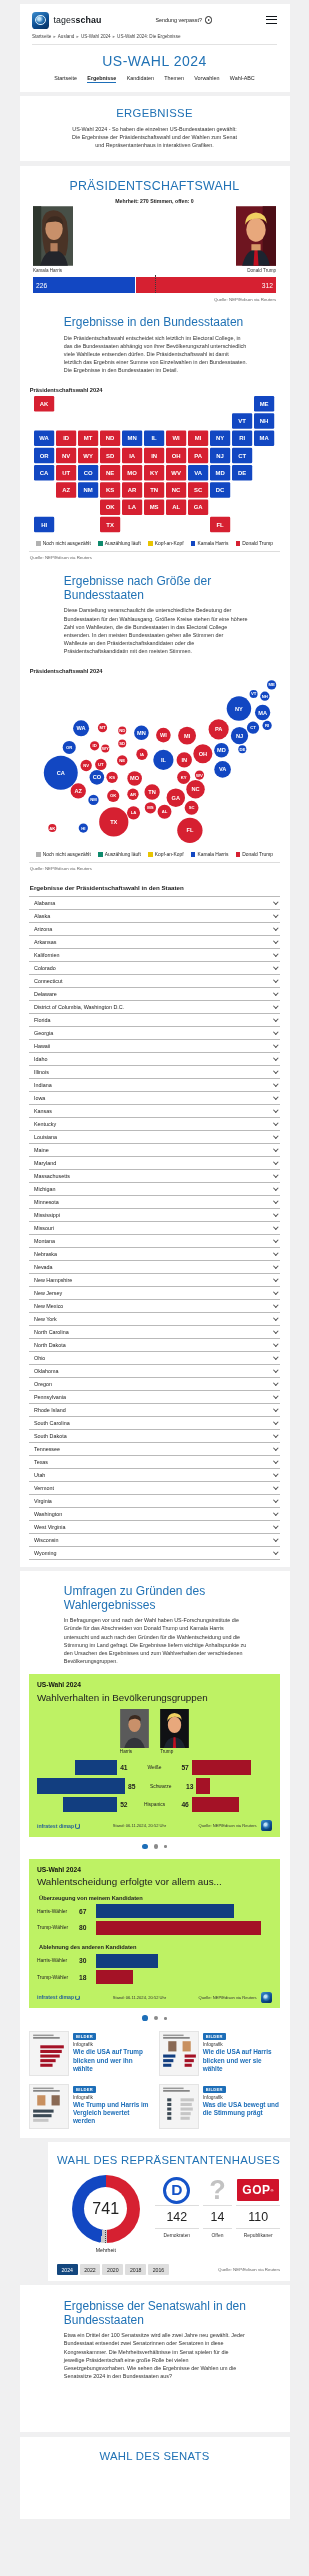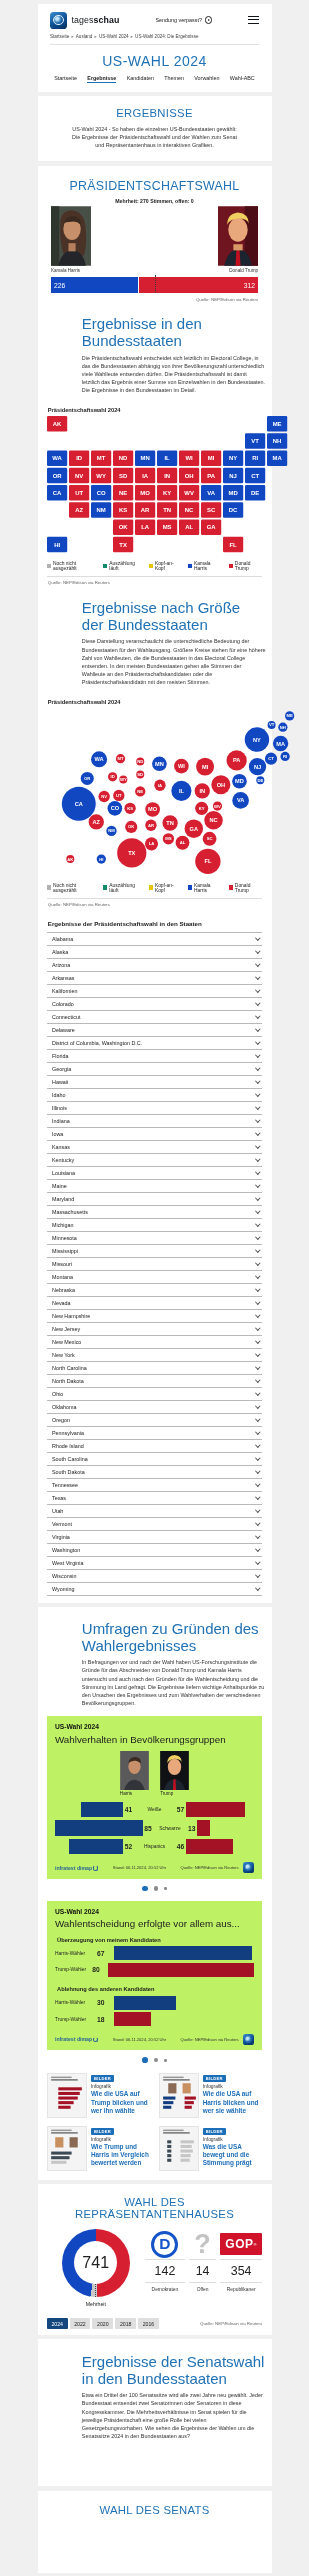--- a/index.html
+++ b/index.html
@@ -1,18 +1,18 @@
 <!DOCTYPE html>
 <html style="font-size:8.2px"><head>
 <meta charset="utf-8">
 <style>
   * { margin:0; padding:0; box-sizing:border-box; }
   html,body { width:309px; }
   body { height:2586px; overflow:hidden; background:#f0f0f1; font-family:"Liberation Sans", sans-serif; color:#1d1d1d; }
-  .wrap { width:234px; margin:0 auto; }
+  .wrap { width:270px; margin:0 auto; }
   .card { background:#fff; margin-bottom:4.6px; }
 
   
   .hdr { padding:5.2px 12.4px 0 12.4px; margin-top:4.1px; }
   .hdr-top { display:flex; align-items:center; height:21.6px; }
   .logo-box { width:17px; height:17px; border-radius:3.6px; background:linear-gradient(145deg,#2f7ec2,#0a3succ 60%,#083a6e); background:linear-gradient(150deg,#3c8ed0,#0d4f93 55%,#072f5c); position:relative; flex:0 0 auto; }
   .logo-globe { position:absolute; left:3.1px; top:3.1px; width:10.8px; height:10.8px; border-radius:50%; background:radial-gradient(circle at 35% 35%, #bfe2f7 0 18%, #2c77b8 50%, #0a3a6e 100%); border:0.5px solid #dbeefb; }
   .wordmark { font-size:8.8px; margin-left:4.6px; color:#10151a; letter-spacing:0.1px; }
   .wordmark b { font-weight:bold; }
   .sendung { flex:1; text-align:center; font-size:5.4px; color:#222; }
@@ -44,21 +44,21 @@
   .cand.right { right:4.1px; }
   .cand.right .cap { text-align:right; }
   .evbar { position:relative; height:15.5px; display:flex; margin:0 4.1px; }
   .evbar .dem { background:#1247c2; color:#fff; font-size:6.7px; display:flex; align-items:center; padding-left:3.1px; }
   .evbar .rep { background:#d62031; color:#fff; font-size:6.7px; display:flex; align-items:center; justify-content:flex-end; padding-right:3.1px; }
   .evbar .gap { width:1px; background:#fff; }
   .maj-mark { position:absolute; top:-2.1px; bottom:0; left:50.2%; border-left:1px dotted #3a3a3a; }
   .src { font-size:4.4px; color:#666; text-align:right; margin:4.1px 4.1px 0 0; }
   .src.left { text-align:left; margin:3.1px 0 0 1px; }
   .tcol { width:184px; margin-left:35px; }
-  .h-blue { font-size:15px; color:#2172b5; font-weight:normal; margin-top:13.4px; }
+  .h-blue { font-size:12px; color:#2172b5; font-weight:normal; margin-top:13.4px; }
   .tcol p { font-size:5.4px; line-height:1.5; color:#333; margin-top:4.6px; }
   .chart-label { font-size:5.7px; font-weight:bold; color:#1d1d1d; margin:12.4px 0 3.1px 1px; }
   .map-wrap { text-align:center; }
   .legend { display:flex; justify-content:center; gap:7.2px; font-size:4.9px; color:#222; margin-top:5.2px; }
   .legend .it { display:flex; align-items:center; gap:2.1px; }
   .legend .sw { width:4.6px; height:4.6px; display:inline-block; }
   .divider { border-top:0.5px solid #ddd; margin-top:5.2px; }
 
   .list-head { font-size:6.2px; font-weight:bold; margin:13.4px 0 4.1px 1px; }
   .acc { border-bottom:0.5px solid #b9b9b9; }
@@ -99,21 +99,21 @@
   .opin-row .bar { height:14px; }
 
   .teasers { display:grid; grid-template-columns:1fr 1fr; gap:7.2px 8.2px; margin-top:10.3px; }
   .teaser { display:flex; gap:4.1px; }
   .thumb { width:40px; height:45px; background:#f4f4f4; border:0.5px solid #e4e4e4; flex:0 0 auto; }
   .badge { display:inline-block; background:#1d6eb8; color:#fff; font-size:4.1px; font-weight:bold; padding:1px 3.1px; border-radius:1px; letter-spacing:0.3px; }
   .teaser .kik { font-size:4.9px; color:#333; margin:2.1px 0 1px 0; }
   .teaser .tt { font-size:6.4px; font-weight:bold; color:#1d6eb8; line-height:1.3; }
 
   
-  .house { padding:11.3px 9.3px 6.2px 9.3px; }
+  .house { padding:11.3px 9.3px 6.2px 9.3px;margin-left:28px; }
   .house-flex { display:flex; margin-top:9.3px; align-items:flex-start; }
   .donut-zone { width:98px; text-align:center; }
   .donut { width:68px; height:68px; border-radius:50%; margin:0 auto; position:relative; }
   .donut .hole { position:absolute; left:12.4px; top:12.4px; width:43px; height:43px; border-radius:50%; background:#fff; display:flex; align-items:center; justify-content:center; font-size:16px; color:#222; }
   .donut .mark { position:absolute; left:33px; bottom:0; height:13px; border-left:1px dotted #444; }
   .mehrheit { font-size:5.2px; color:#222; margin-top:4.1px; }
   .stats { flex:1; display:grid; grid-template-columns:1.2fr .8fr 1.2fr; column-gap:4.1px; text-align:center; }
   .stats .ico { height:30px; display:flex; align-items:center; justify-content:center; }
   .stats .num { border-top:0.5px solid #ddd; border-bottom:0.5px solid #ddd; font-size:12.4px; color:#222; padding:4.1px 0; }
   .stats .lab { font-size:4.9px; color:#333; padding-top:3.6px; }
@@ -1065,21 +1065,21 @@
             <div class="dlogo">D</div>
           </div>
         <div class="ico">
             <div class="qmark">?</div>
           </div>
         <div class="ico">
             <div class="gop"><span>GOP</span><small>®</small></div>
           </div>
         <div class="num">142</div>
         <div class="num">14</div>
-        <div class="num">354</div>
+        <div class="num">110</div>
         <div class="lab">Demokraten</div>
         <div class="lab">Offen</div>
         <div class="lab">Republikaner</div>
       </div>
     </div>
     <div class="house-bottom">
       <div class="years" id="years">
           <span class="yr active">2024</span>
           <span class="yr">2022</span>
           <span class="yr">2020</span>

